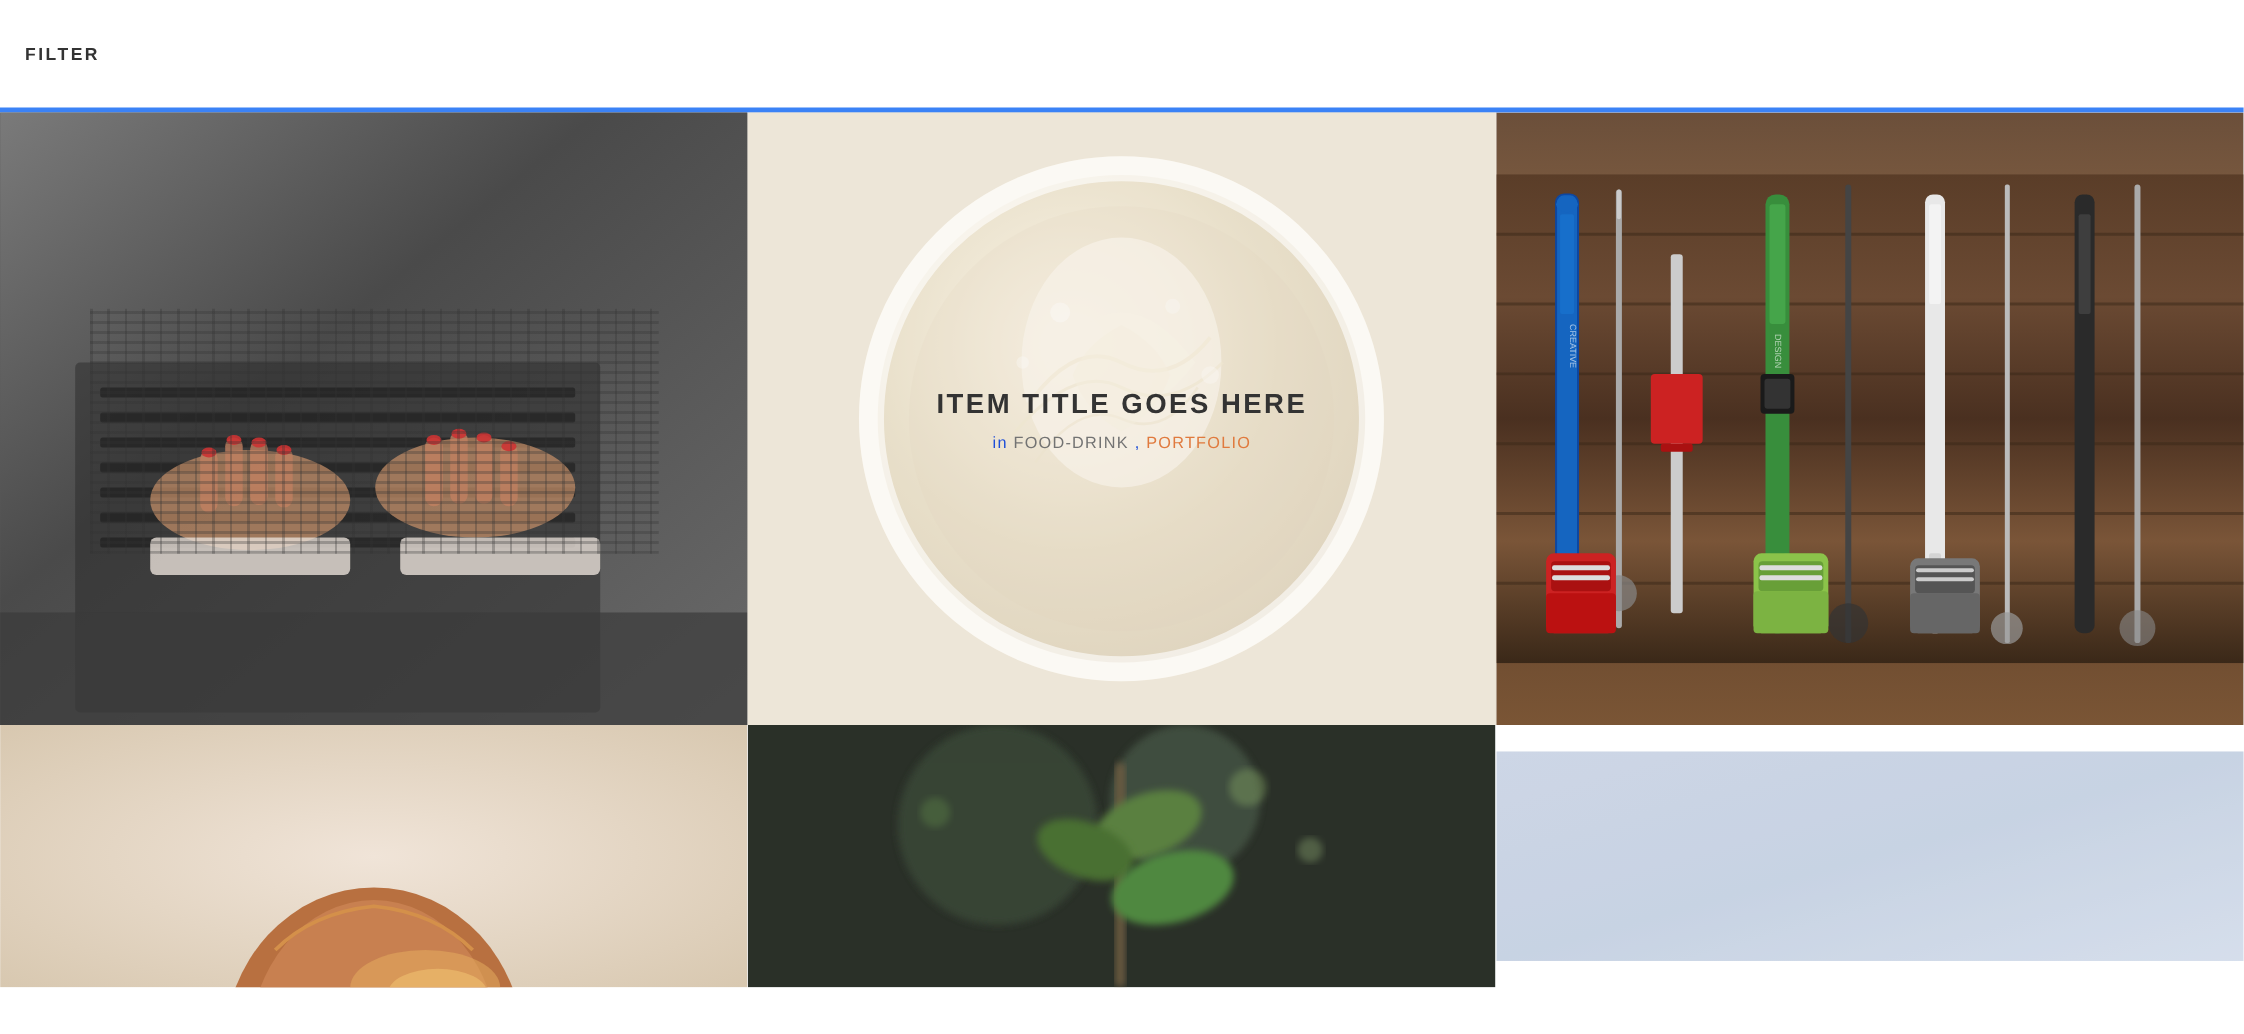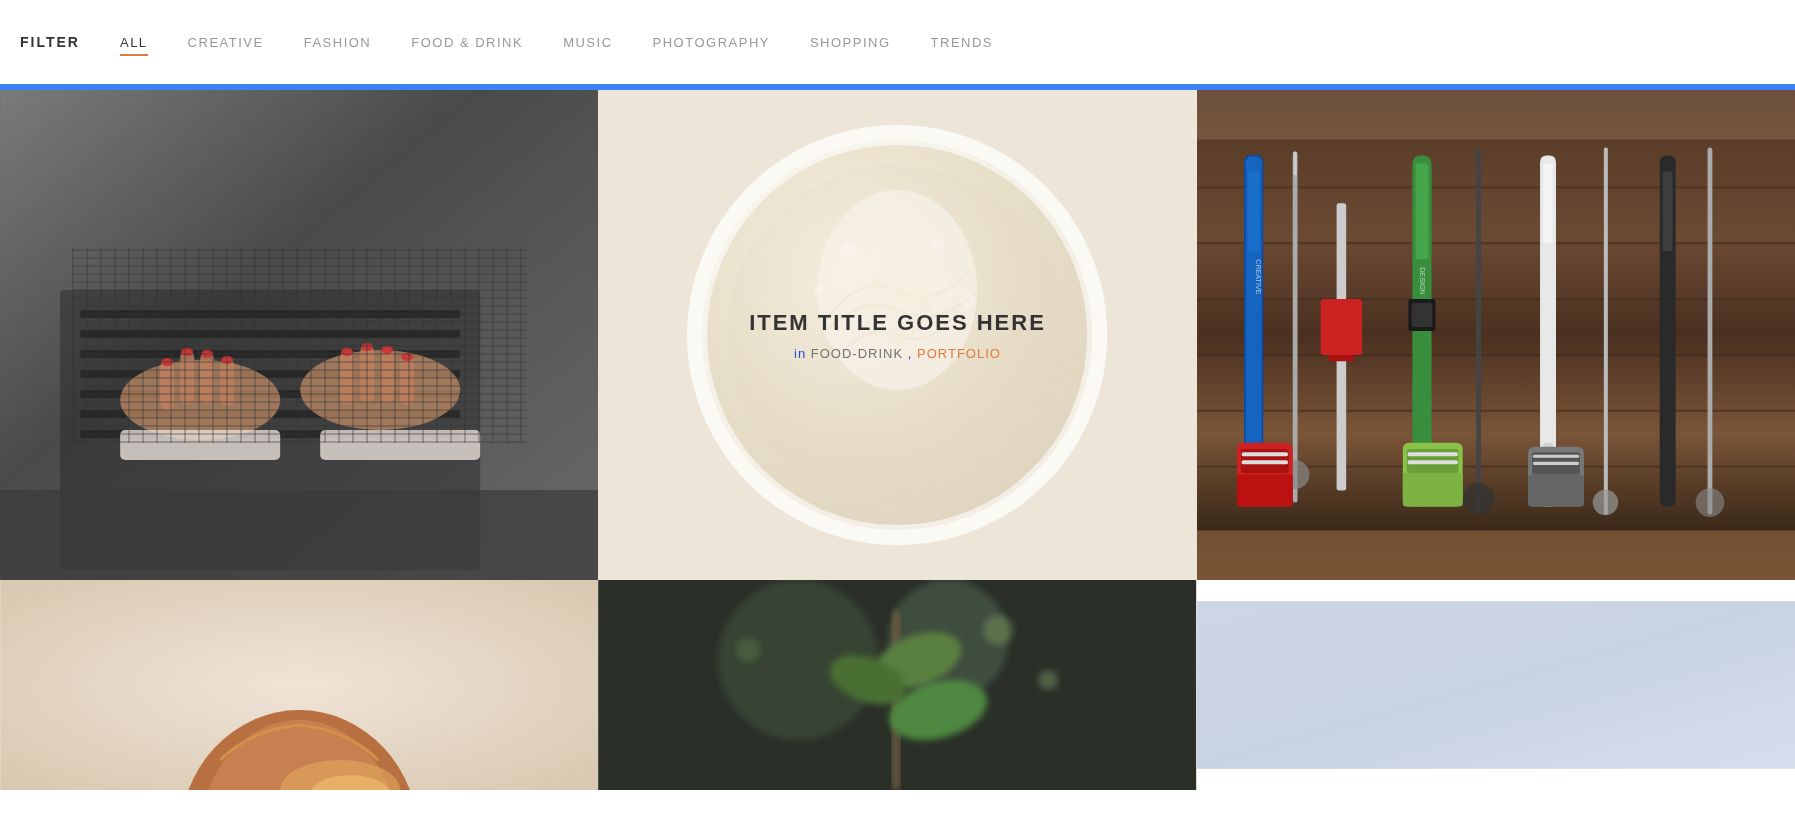--- a/index.html
+++ b/index.html
@@ -16,21 +16,21 @@
       overflow-x: hidden;
     }
 
     
     .filter-bar {
       display: flex;
       align-items: center;
       padding: 0 20px;
       height: 90px;
       background: #fff;
-      border-bottom: 6px solid #3b82f6;
+      border-bottom: 4px solid #3b82f6;
     }
 
     .filter-label {
       font-size: 14px;
       font-weight: 700;
       letter-spacing: 2px;
       color: #333;
       margin-right: 40px;
       text-transform: uppercase;
     }
@@ -186,46 +186,20 @@
 
     .grid-row-bottom .grid-item .bg-image {
       height: 210px;
     }
   </style>
 </head>
 <body>
 
 <header class="filter-bar">
   <span class="filter-label">FILTER</span>
-  <ul class="filter-nav">
-    <li class="active">
-      <a href="#">ALL</a>
-    </li>
-    <li>
-      <a href="#">CREATIVE</a>
-    </li>
-    <li>
-      <a href="#">FASHION</a>
-    </li>
-    <li>
-      <a href="#">FOOD &amp; DRINK</a>
-    </li>
-    <li>
-      <a href="#">MUSIC</a>
-    </li>
-    <li>
-      <a href="#">PHOTOGRAPHY</a>
-    </li>
-    <li>
-      <a href="#">SHOPPING</a>
-    </li>
-    <li>
-      <a href="#">TRENDS</a>
-    </li>
-  </ul>
 </header>
 
 <main>
   <div class="grid-container">
 
     <div class="grid-item item-laptop">
       <div class="bg-image">
         <div class="laptop-placeholder">
 
           <svg width="100%" height="100%" viewBox="0 0 598 490" xmlns="http://www.w3.org/2000/svg" style="position:absolute;top:0;left:0;">

